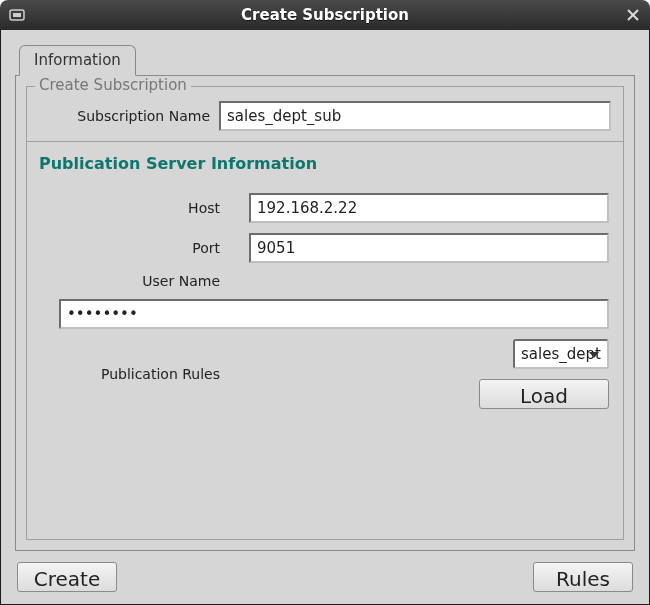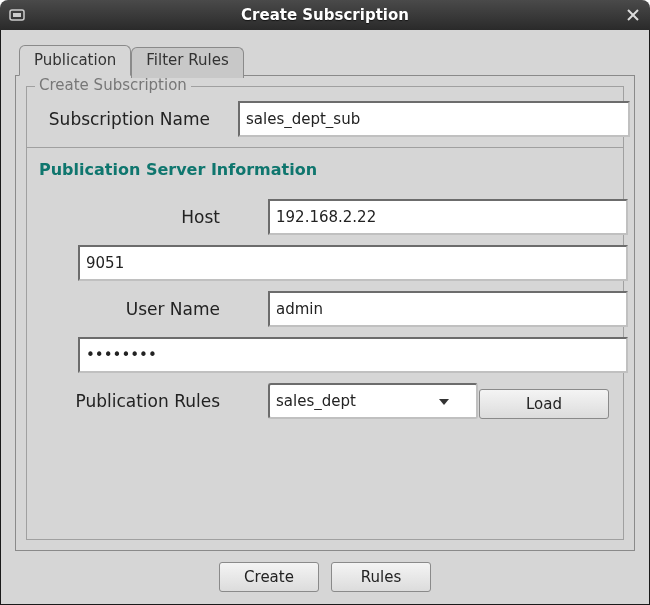--- a/index.html
+++ b/index.html
@@ -126,37 +126,36 @@
 
   .row {
     display: flex;
     align-items: center;
     margin-bottom: 10px;
   }
   .row .lbl {
     width: 180px;
     text-align: right;
     padding-right: 9px;
-    font-size: 17px;
+    font-size: 14px;
     color: #222;
   }
   .row .fld {
     flex: 1;
   }
 
   input.text, select.pubselect {
     font-family: inherit;
     font-size: 15px;
     padding: 4px 6px;
     border: 2px inset #c0c0c0;
     background: #ffffff;
     color: #222;
     width: 100%;
-    height: 36px;
-    margin-left: 19px;
+    height: 30px;
   }
 
   .section-title {
     font-weight: bold;
     font-size: 16px;
     color: #0f766e;
     margin: 12px 0 20px 0;
   }
 
   .divider {
@@ -167,21 +166,22 @@
 
   .inner {
     padding-left: 0px;
   }
   .inner .row .lbl { width: 190px; }
   .inner .row .fld { padding-right: 2px; padding-left: 20px; }
 
   .pubrow .fld {
     display: flex;
     align-items: flex-end;
-    gap: 20px;
+    gap: 10px;
+    flex-direction: column;
   }
   .pubselect-wrap {
     position: relative;
     flex: 1;
     max-width: 230px;
   }
   .pubselect {
     appearance: none;
     -webkit-appearance: none;
     -moz-appearance: none;
@@ -198,35 +198,35 @@
     top: 50%;
     margin-top: -2px;
     border-left: 5px solid transparent;
     border-right: 5px solid transparent;
     border-top: 6px solid #333;
     pointer-events: none;
   }
 
   button.btn {
     font-family: inherit;
-    font-size: 15px;
+    font-size: 20px;
     padding: 4px 0;
     height: 30px;
     width: 100px;
     background: linear-gradient(to bottom, #f4f4f4, #dcdcdc);
     border: 1px solid #8a8a8a;
     border-radius: 3px;
     color: #222;
     cursor: pointer;
   }
   button.btn.load { width: 130px; }
 
   .bottom-bar {
     display: flex;
-    justify-content: center;
+    justify-content: space-between;
     gap: 12px;
     padding: 12px 2px 2px 2px;
   }
 </style>
 </head>
 <body>
 
 <div class="titlebar">
   <span class="app-icon">
     <svg width="16" height="16" viewBox="0 0 16 16">
@@ -240,22 +240,21 @@
       <line x1="1" y1="1" x2="11" y2="11" stroke="#ddd" stroke-width="2"></line>
       <line x1="11" y1="1" x2="1" y2="11" stroke="#ddd" stroke-width="2"></line>
     </svg>
   </span>
 </div>
 
 <div class="client">
 
   <div class="tabs-wrap">
     <div class="tab-labels">
-      <div class="tab active">Publication</div>
-      <div class="tab inactive">Filter Rules</div>
+      <div class="tab active">Information</div>
     </div>
 
     <div class="tab-pane">
       <div class="groupbox">
         <span class="groupbox-title">Create Subscription</span>
 
         <div class="row">
           <div class="lbl">Subscription Name</div>
           <div class="fld">
             <input class="text" type="text" value="sales_dept_sub" style="">
@@ -268,30 +267,28 @@
 
         <div class="inner">
           <div class="row">
             <div class="lbl">Host</div>
             <div class="fld">
               <input class="text" type="text" value="192.168.2.22" style="">
             </div>
           </div>
 
           <div class="row">
+            <div class="lbl">Port</div>
             <div class="fld">
               <input class="text" type="text" value="9051" style="">
             </div>
           </div>
 
           <div class="row">
             <div class="lbl">User Name</div>
-            <div class="fld">
-              <input class="text" type="text" value="admin" style="">
-            </div>
           </div>
 
           <div class="row">
             <div class="fld">
               <input class="text" type="text" value="••••••••" style="">
             </div>
           </div>
 
           <div class="row pubrow">
             <div class="lbl">Publication Rules</div>

